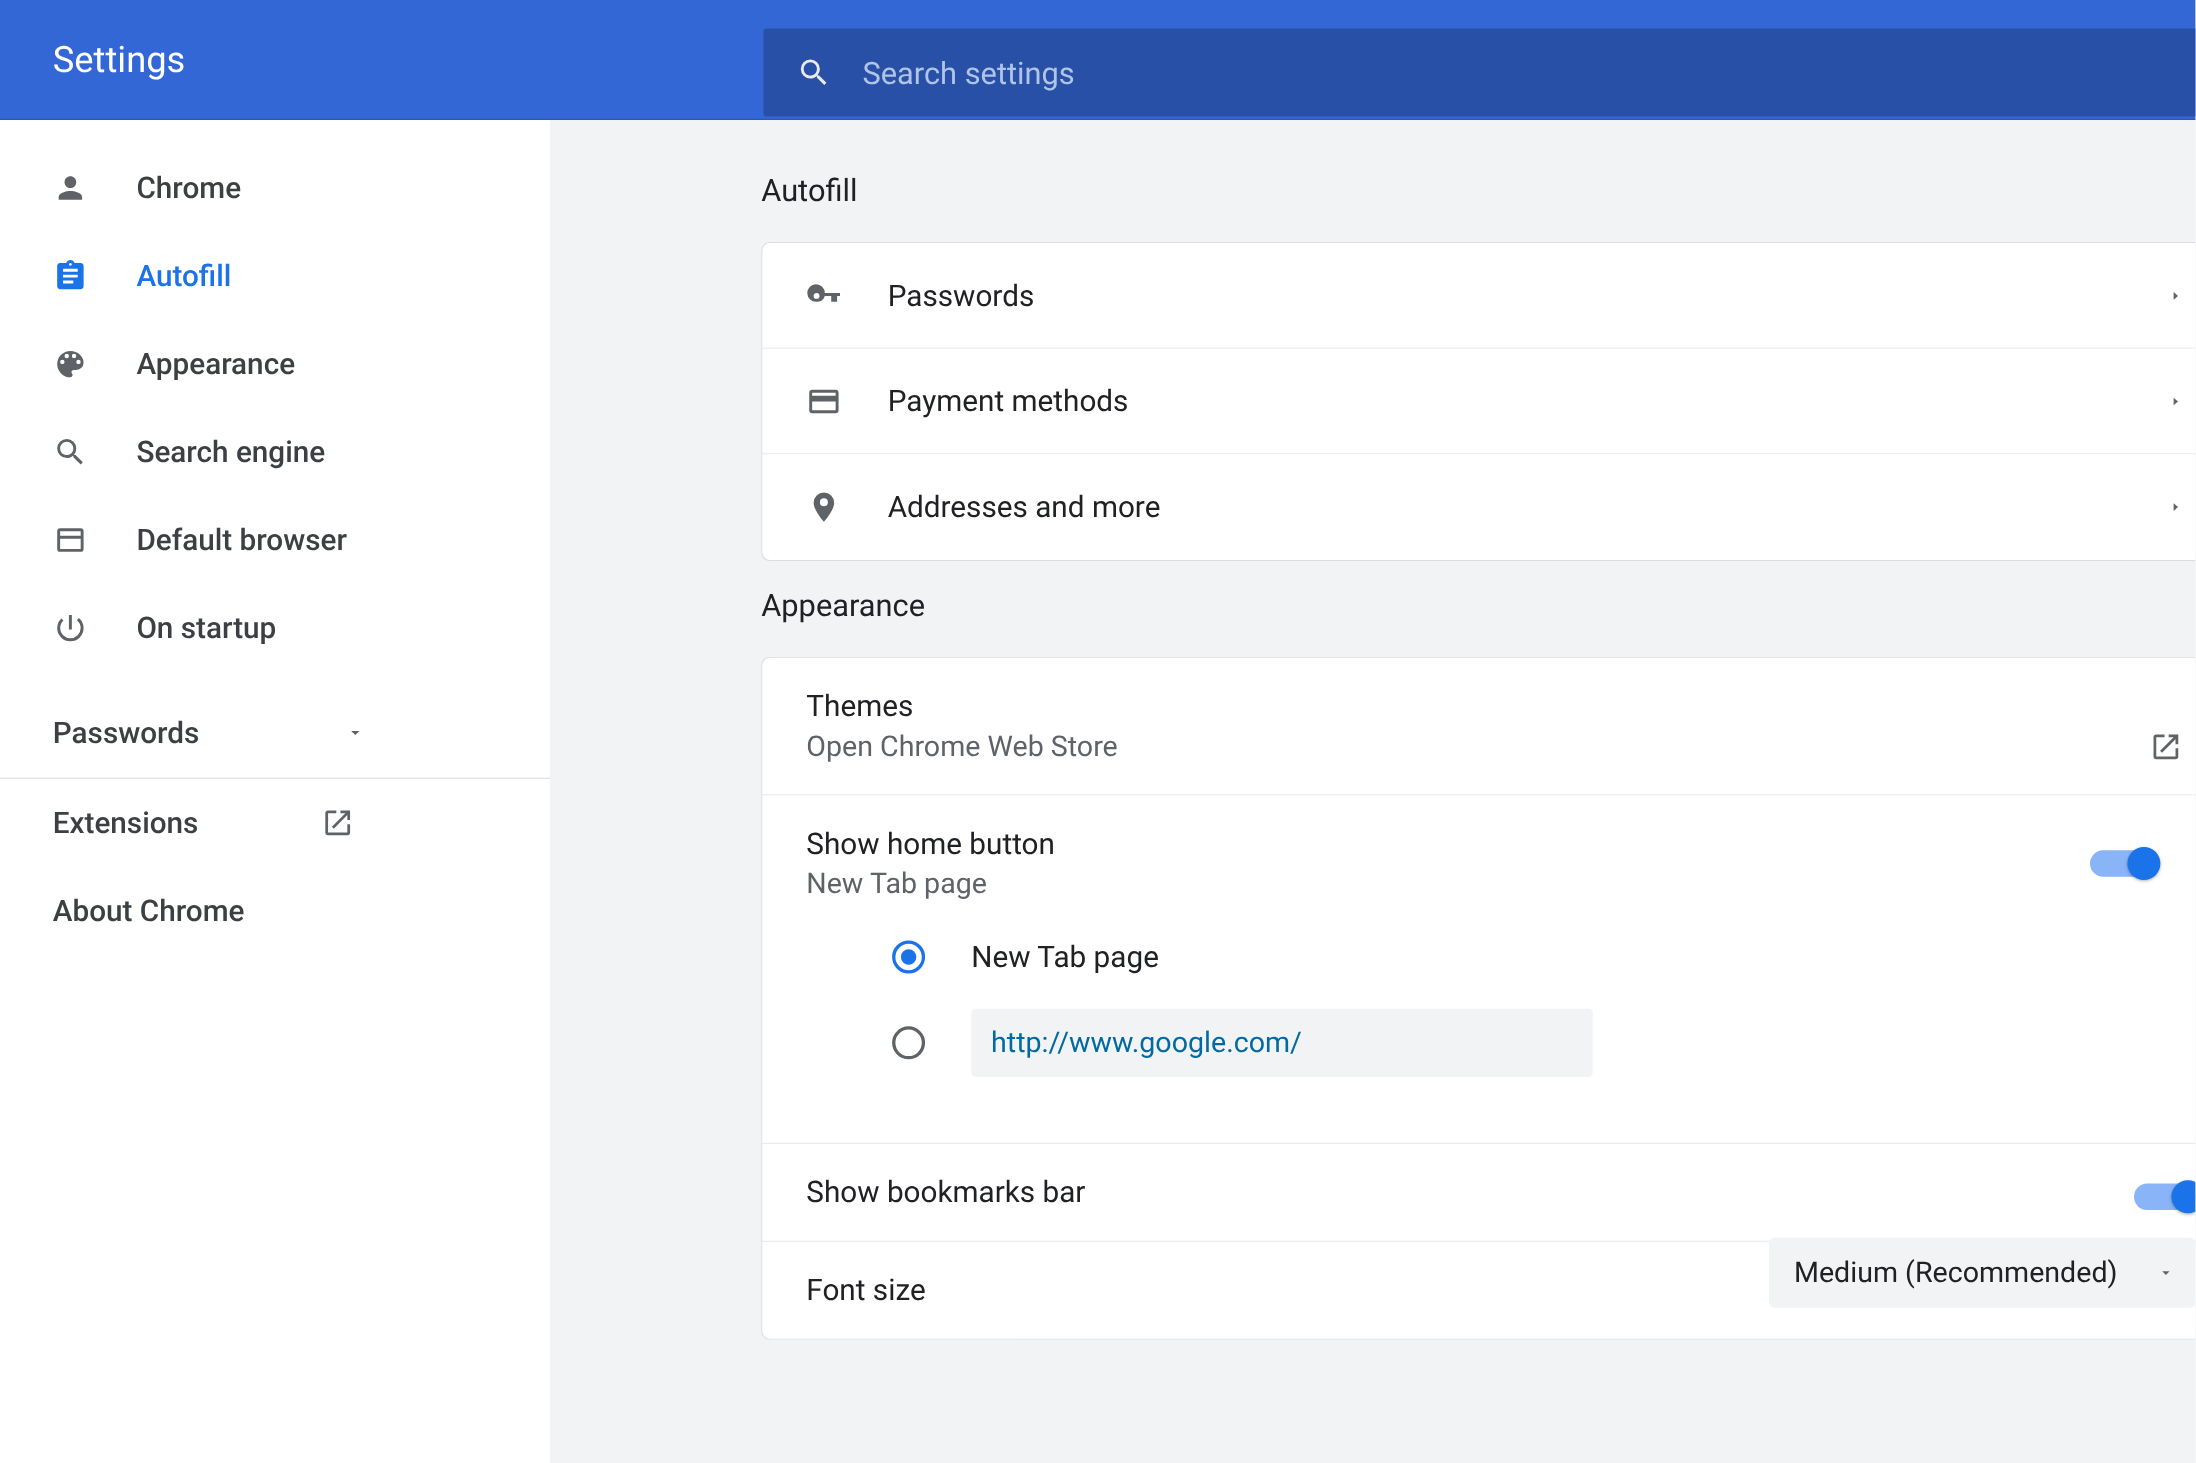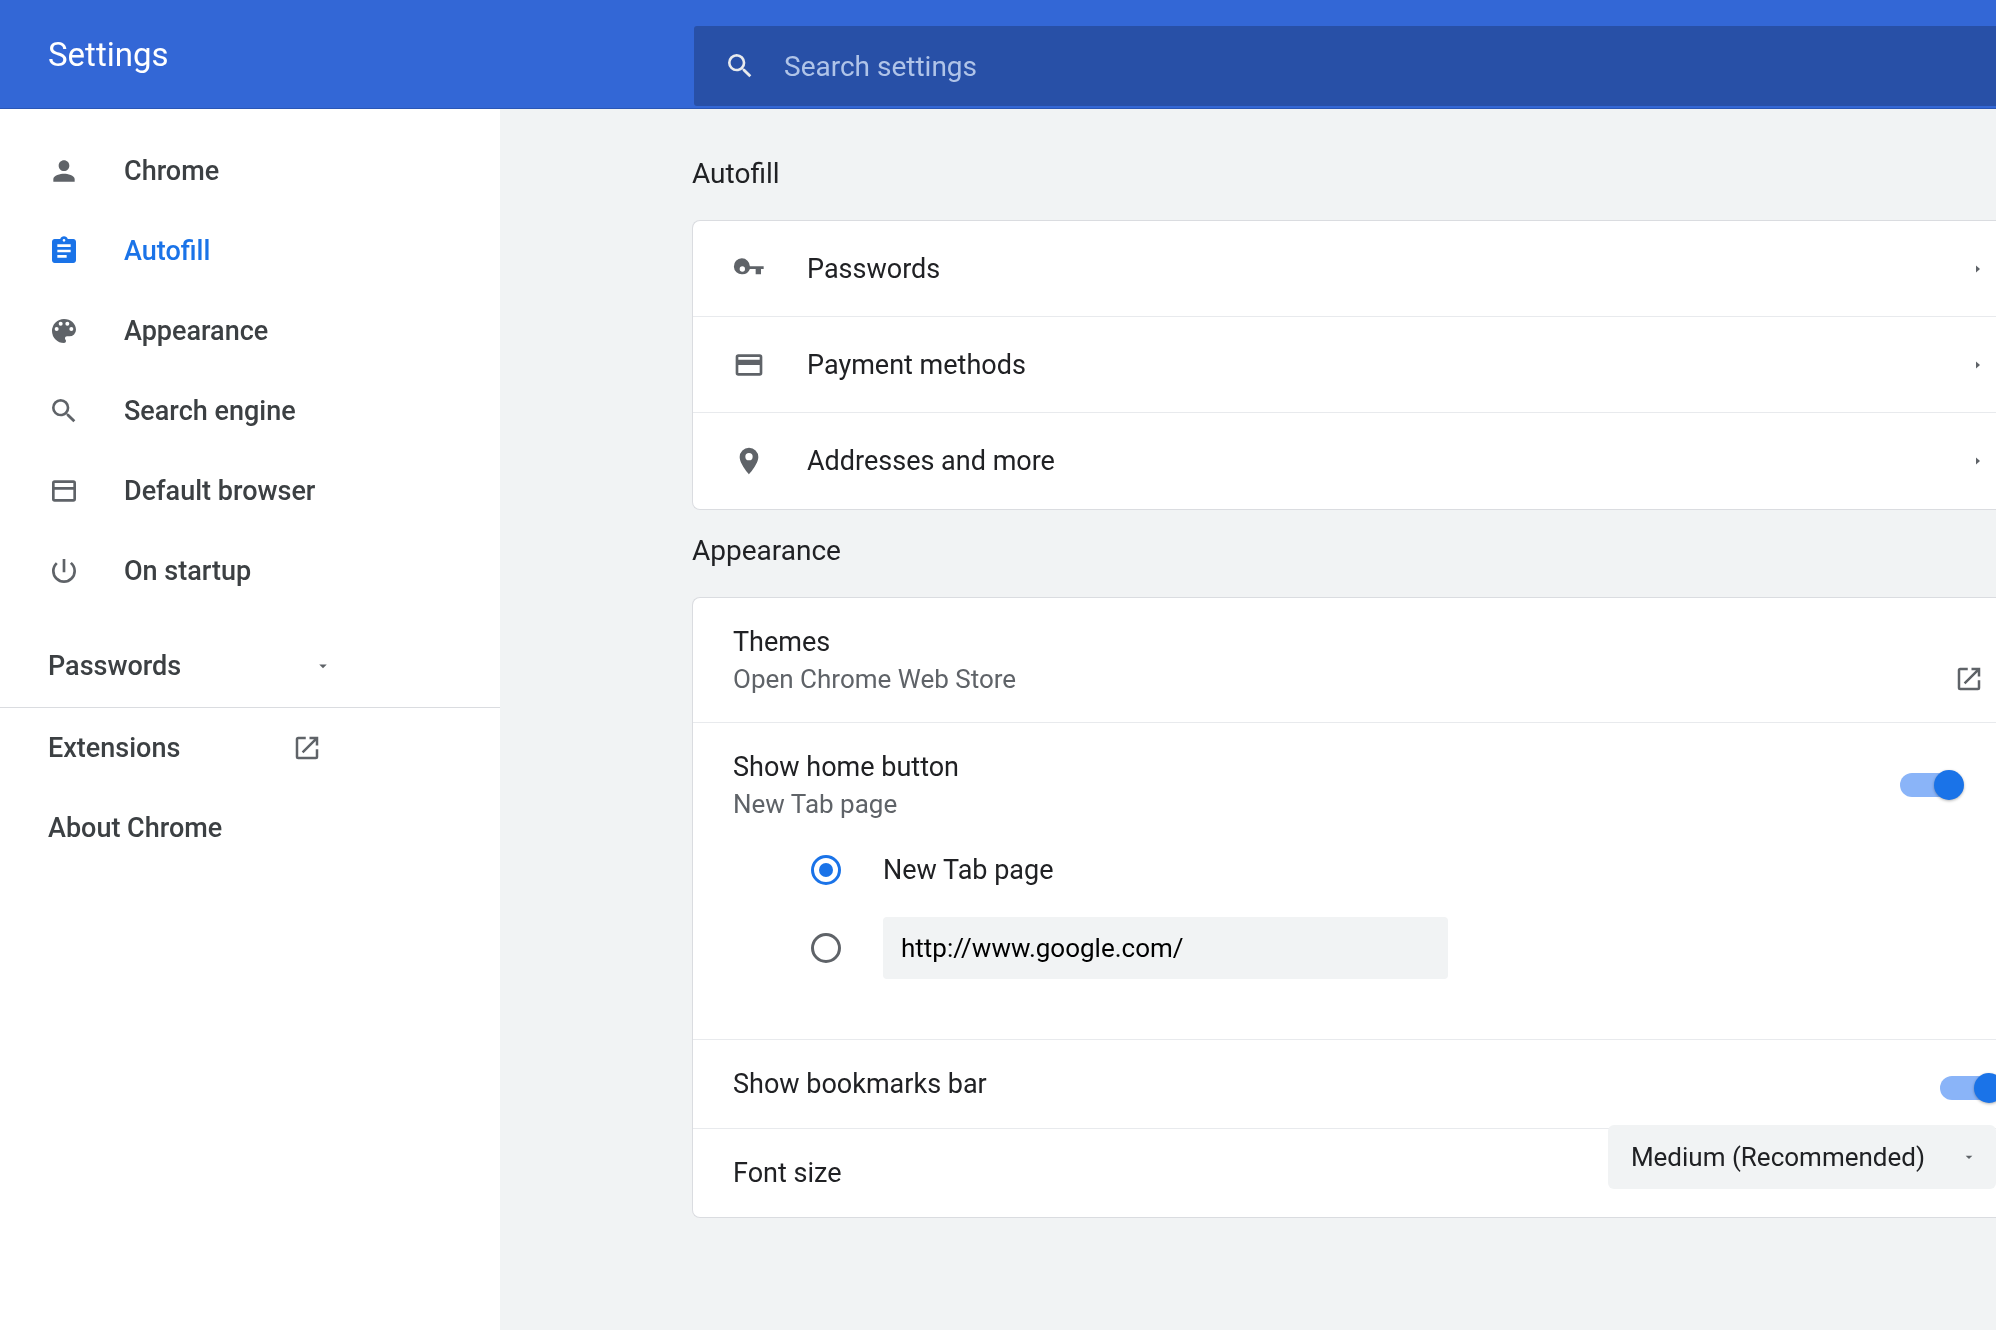--- a/index.html
+++ b/index.html
@@ -281,21 +281,21 @@
       transform: translate(-50%, -50%);
     }
     .radio-label {
       font-size: 27px;
       color: #202124;
     }
     .url-input {
       background: #f1f3f4;
       border: none;
       font-size: 26px;
-      color: #000000;
+      color: #0369a1;
       padding: 16px 18px;
       width: 565px;
       border-radius: 4px;
     }
 
     .select-box {
       background: #f1f3f4;
       border: 1px solid transparent;
       border-radius: 6px;
       padding: 16px 22px;

